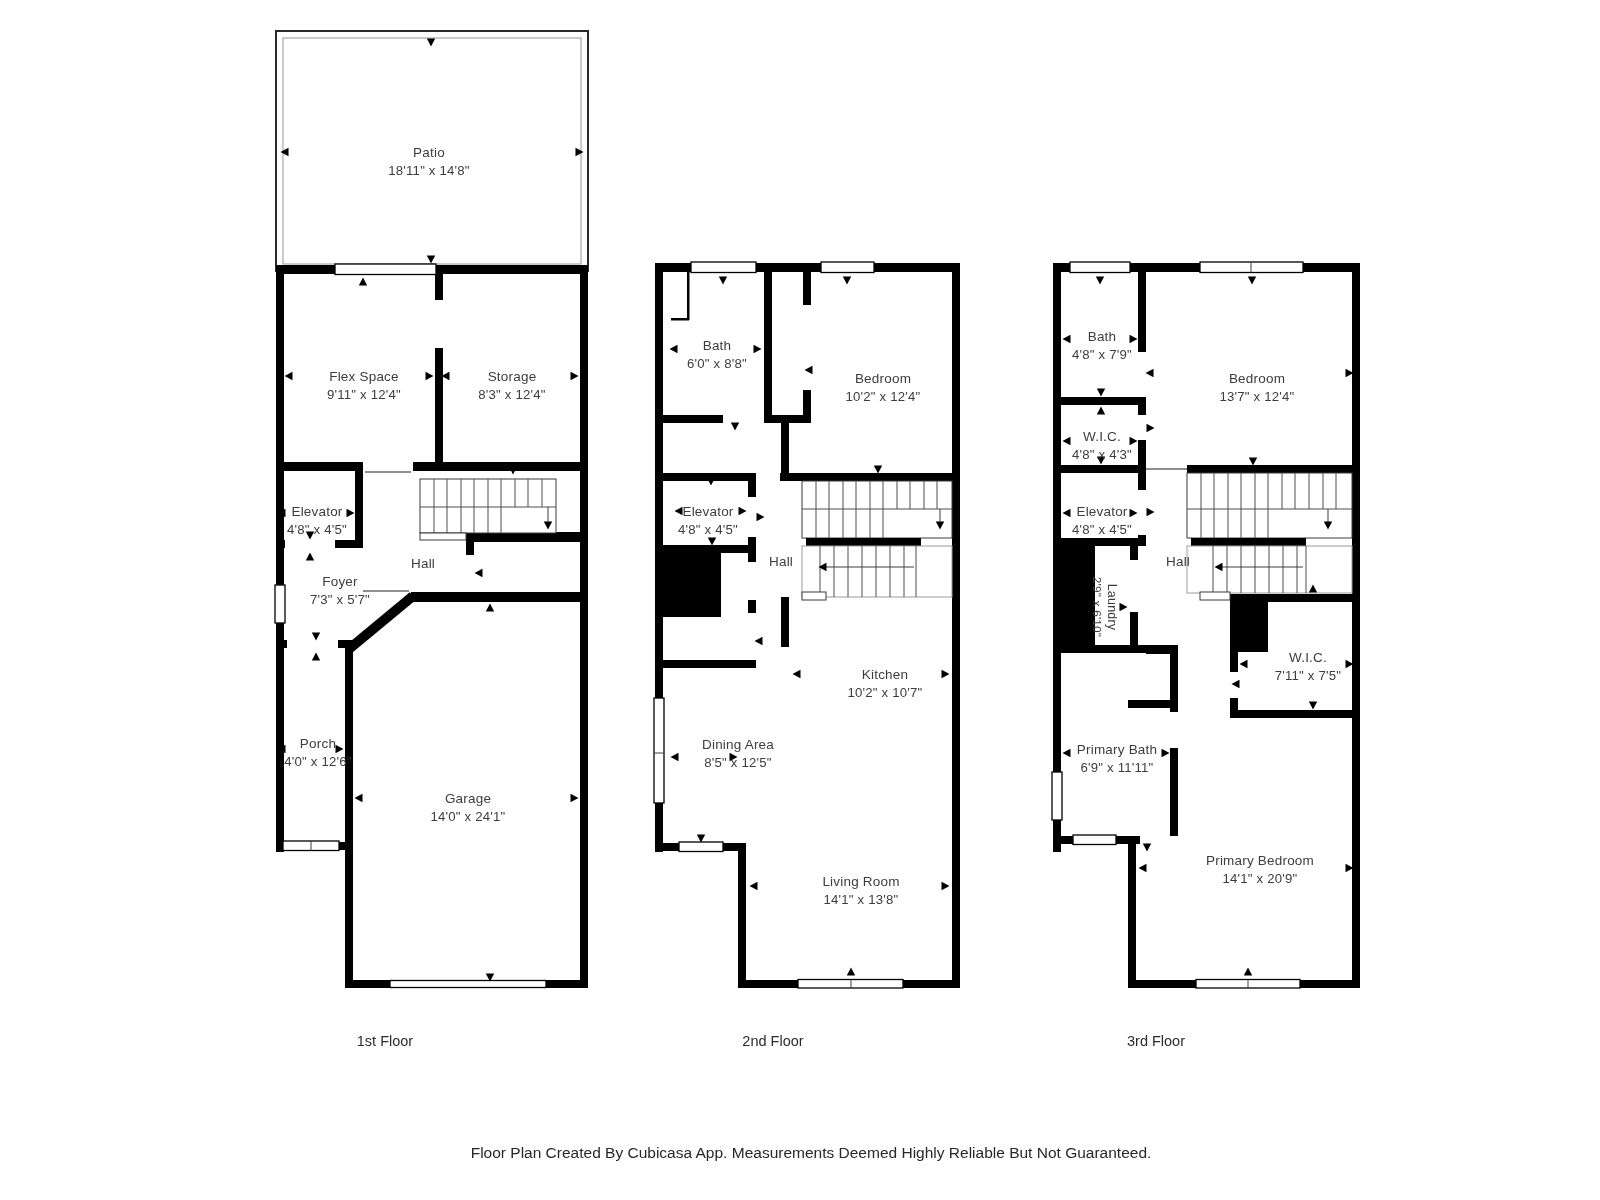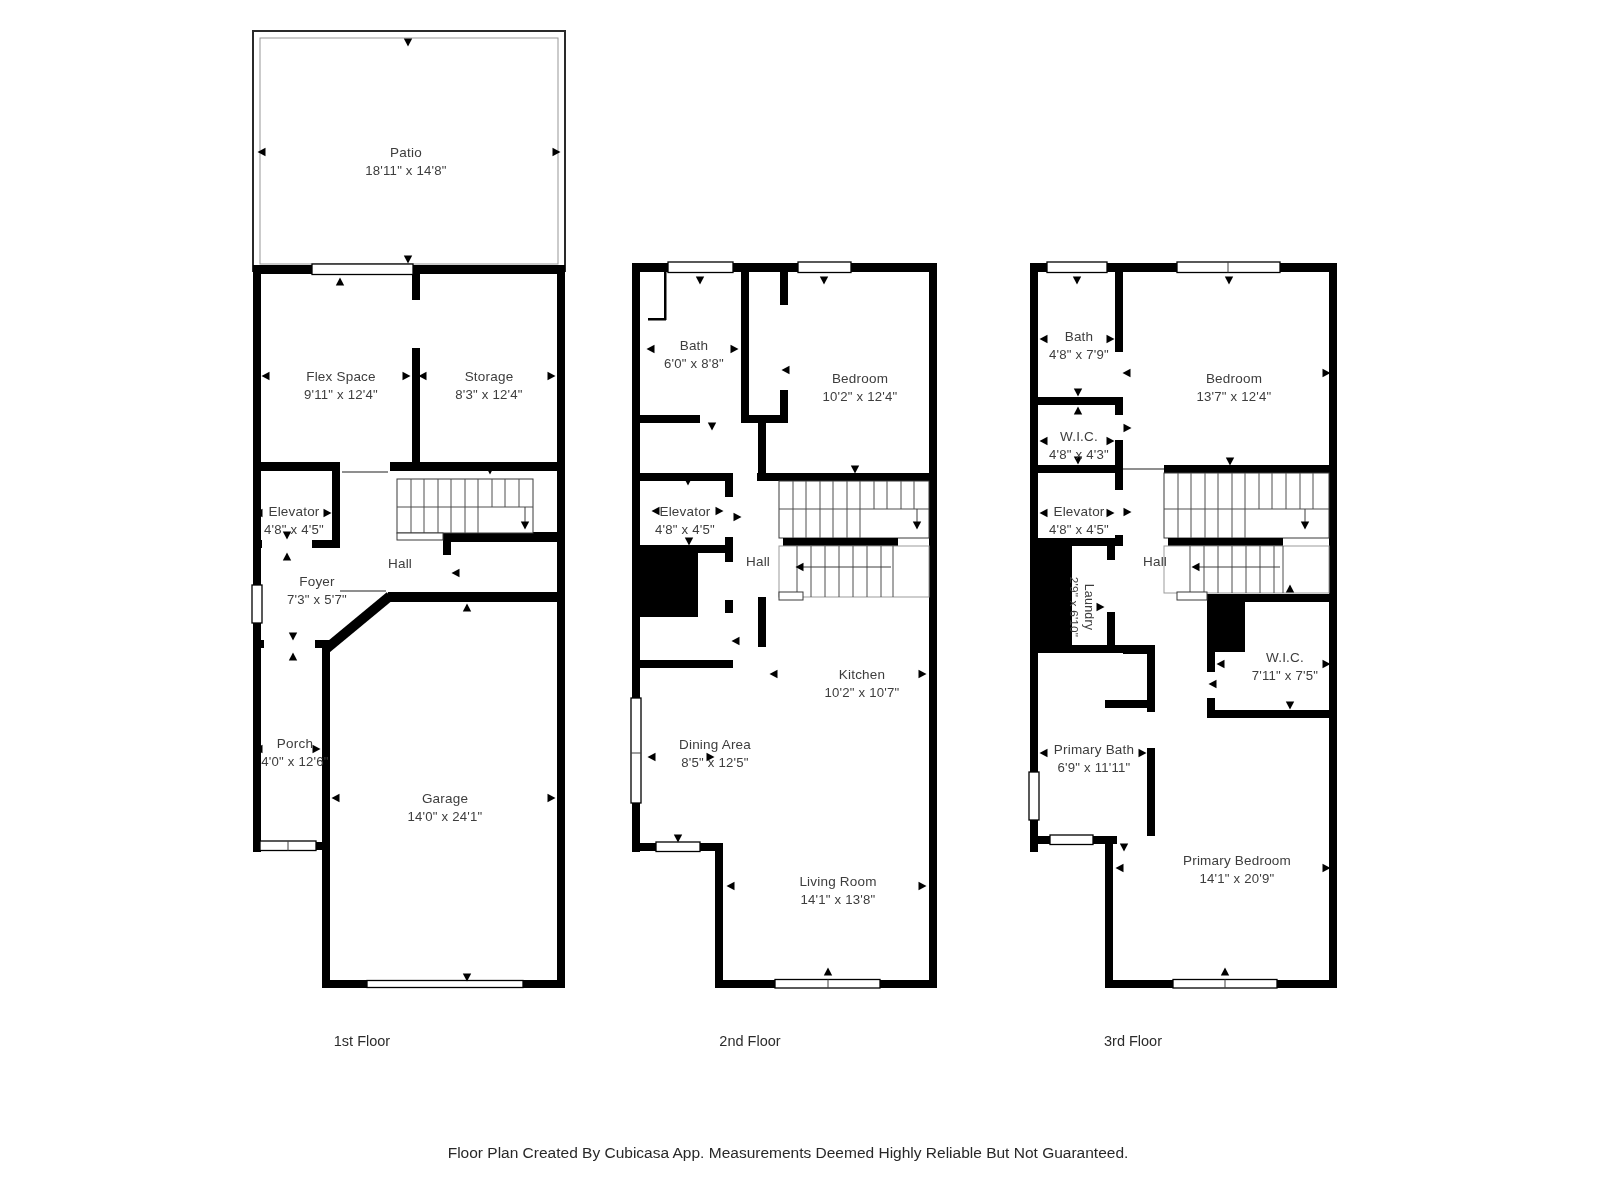--- a/index.html
+++ b/index.html
@@ -1,16 +1,16 @@
 <!DOCTYPE html>
 <html><head>
 <meta charset="utf-8">
 <style>
   html,body{margin:0;padding:0;background:#fff;}
-  .page{position:relative;width:1348px;height:1200px;background:#ffffff;overflow:hidden;}
+  .page{position:relative;width:1348px;height:1200px;background:#ffffff;overflow:hidden;margin-left:23px;}
   svg{display:block;}
   .w{fill:#000000;}
   .blk{fill:#000000;}
   .pw{fill:none;stroke:#2a2a2a;stroke-width:2;}
   .pw2{fill:none;stroke:#979797;stroke-width:1;}
   .win{fill:#ffffff;stroke:#000000;stroke-width:1.3;}
   .thinline{stroke:#6a6a6a;stroke-width:1.4;}
   .tread{stroke:#4f4f4f;stroke-width:1;}
   .sline{stroke:#3f3f3f;stroke-width:1;}
   .sbox{fill:#ffffff;stroke:#3a3a3a;stroke-width:1;}

